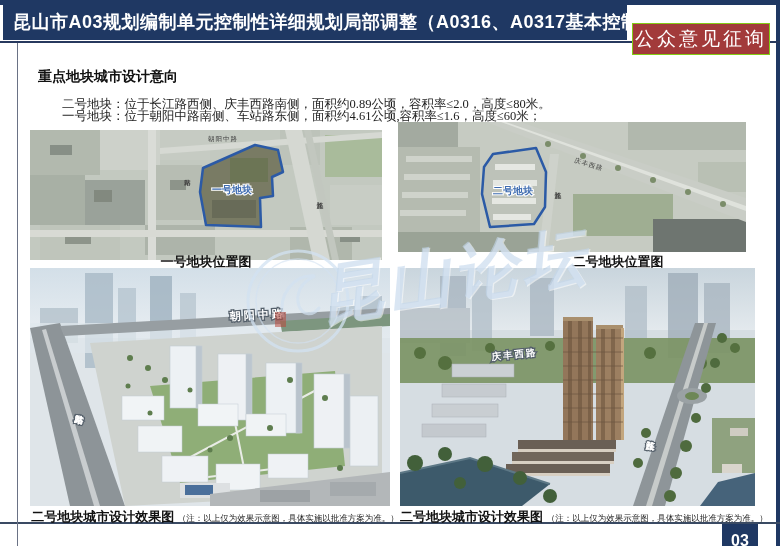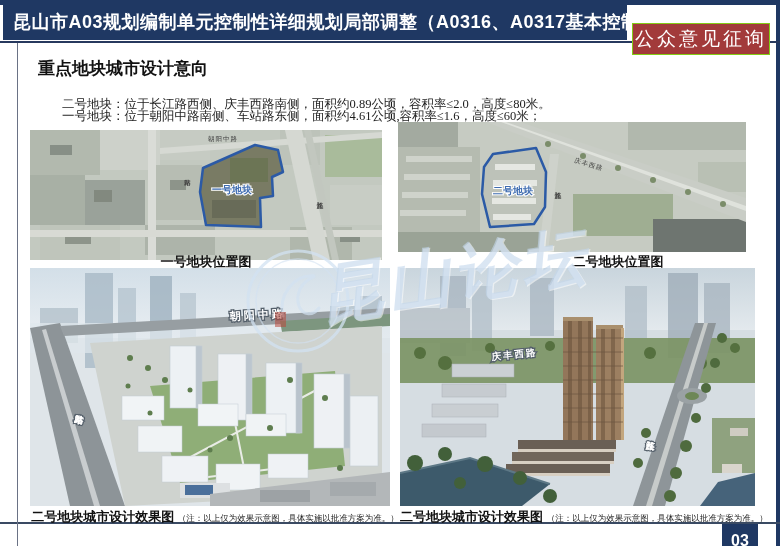--- a/index.html
+++ b/index.html
@@ -16,21 +16,21 @@
   }
   .rule-top{position:absolute;left:0;top:41px;width:780px;height:2px;background:#27395e;}
   .rule-bottom{position:absolute;left:0;top:522px;width:780px;height:2px;background:#3a4a63;}
   .rule-left{position:absolute;left:17px;top:43px;width:1px;height:503px;background:#6a7285;}
   .notice-badge{
     position:absolute;left:632px;top:23px;width:136px;height:30px;background:#a23a3a;
     border:1px solid #84cc16;color:#ffffff;font-family:"Liberation Serif",serif;
     font-size:19px;display:flex;align-items:center;justify-content:center;letter-spacing:3px;
     z-index:5;
   }
-  .section-heading{position:absolute;left:38px;top:57px;font-size:17px;font-weight:bold;color:#111;}
+  .section-heading{position:absolute;left:38px;top:68px;font-size:14px;font-weight:bold;color:#111;}
   .body-line{position:absolute;left:62px;font-size:12.5px;color:#1c1c1c;font-family:"Liberation Serif",serif;white-space:nowrap;}
   .line1{top:87px;margin-top:21px;}
   .line2{top:96px;}
   .map{position:absolute;top:122px;}
   .map1{left:30px;width:364px;height:130px;margin-top:8px;}
   .map2{left:398px;width:348px;height:130px;}
   .map-caption{position:absolute;top:253px;font-size:13px;font-weight:bold;color:#111;text-align:center;}
   .map-caption.c1{left:30px;width:352px;}
   .map-caption.c2{left:468px;width:300px;}
   .render{position:absolute;top:268px;}

